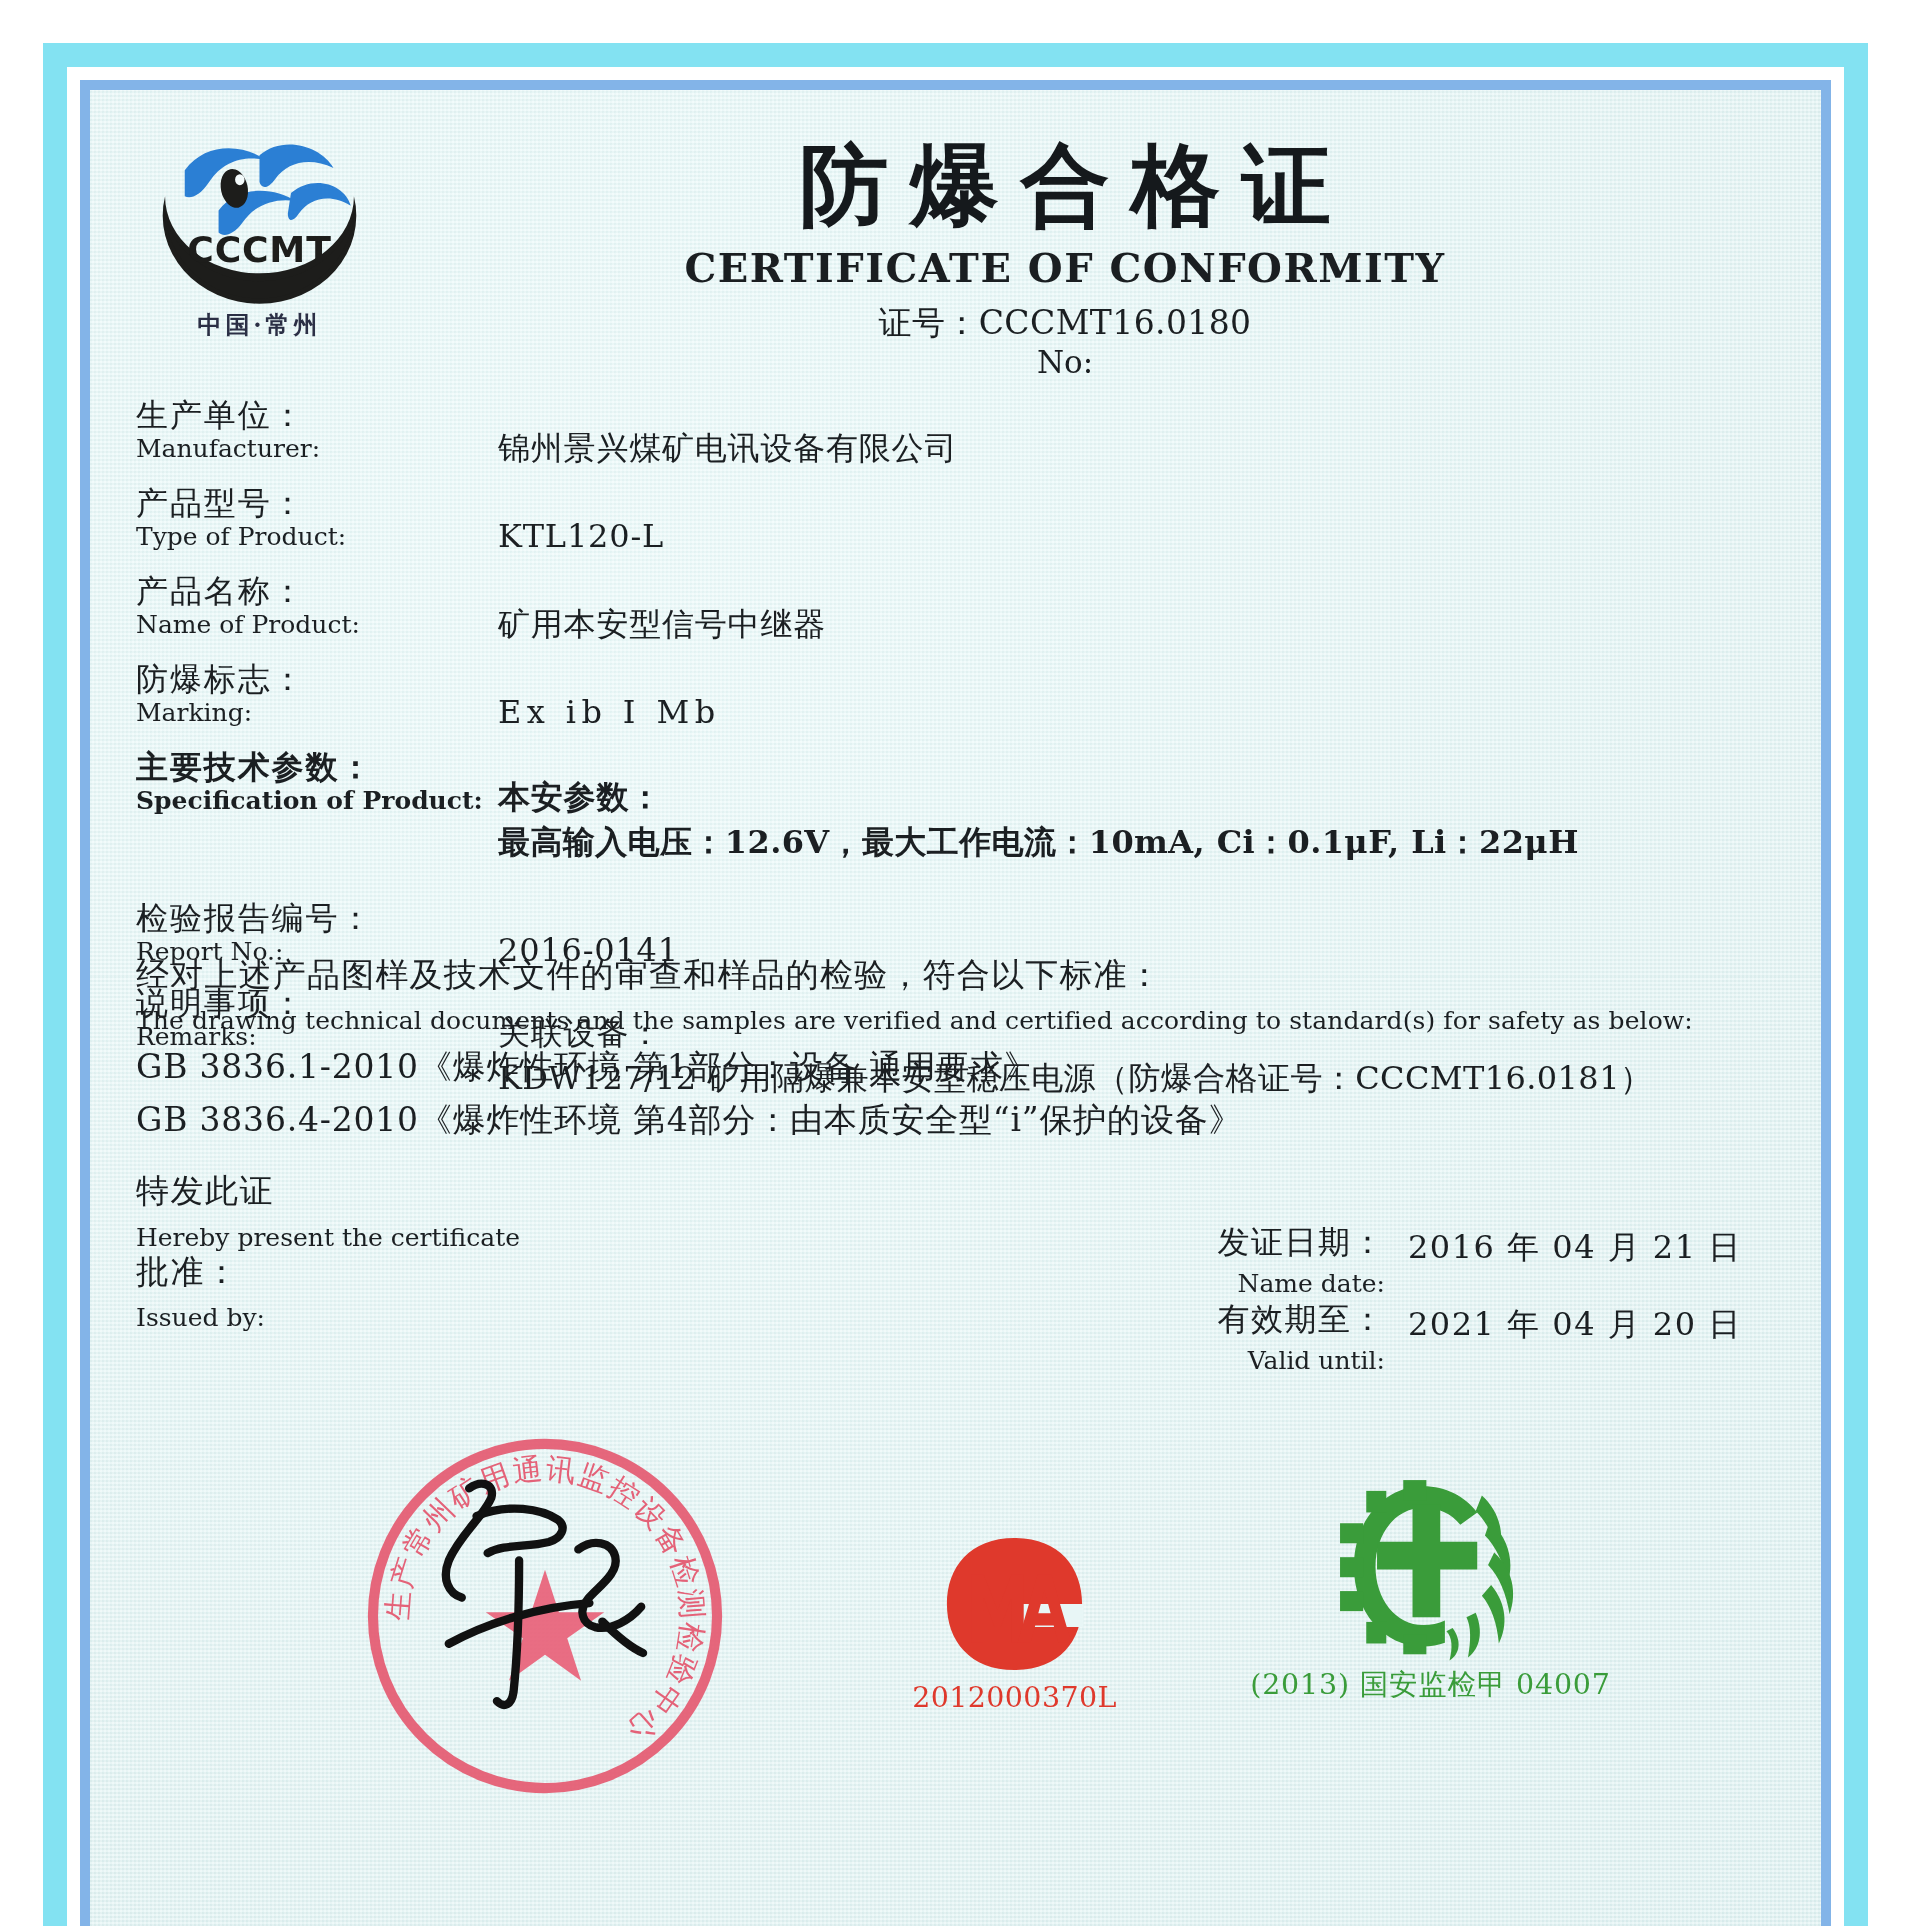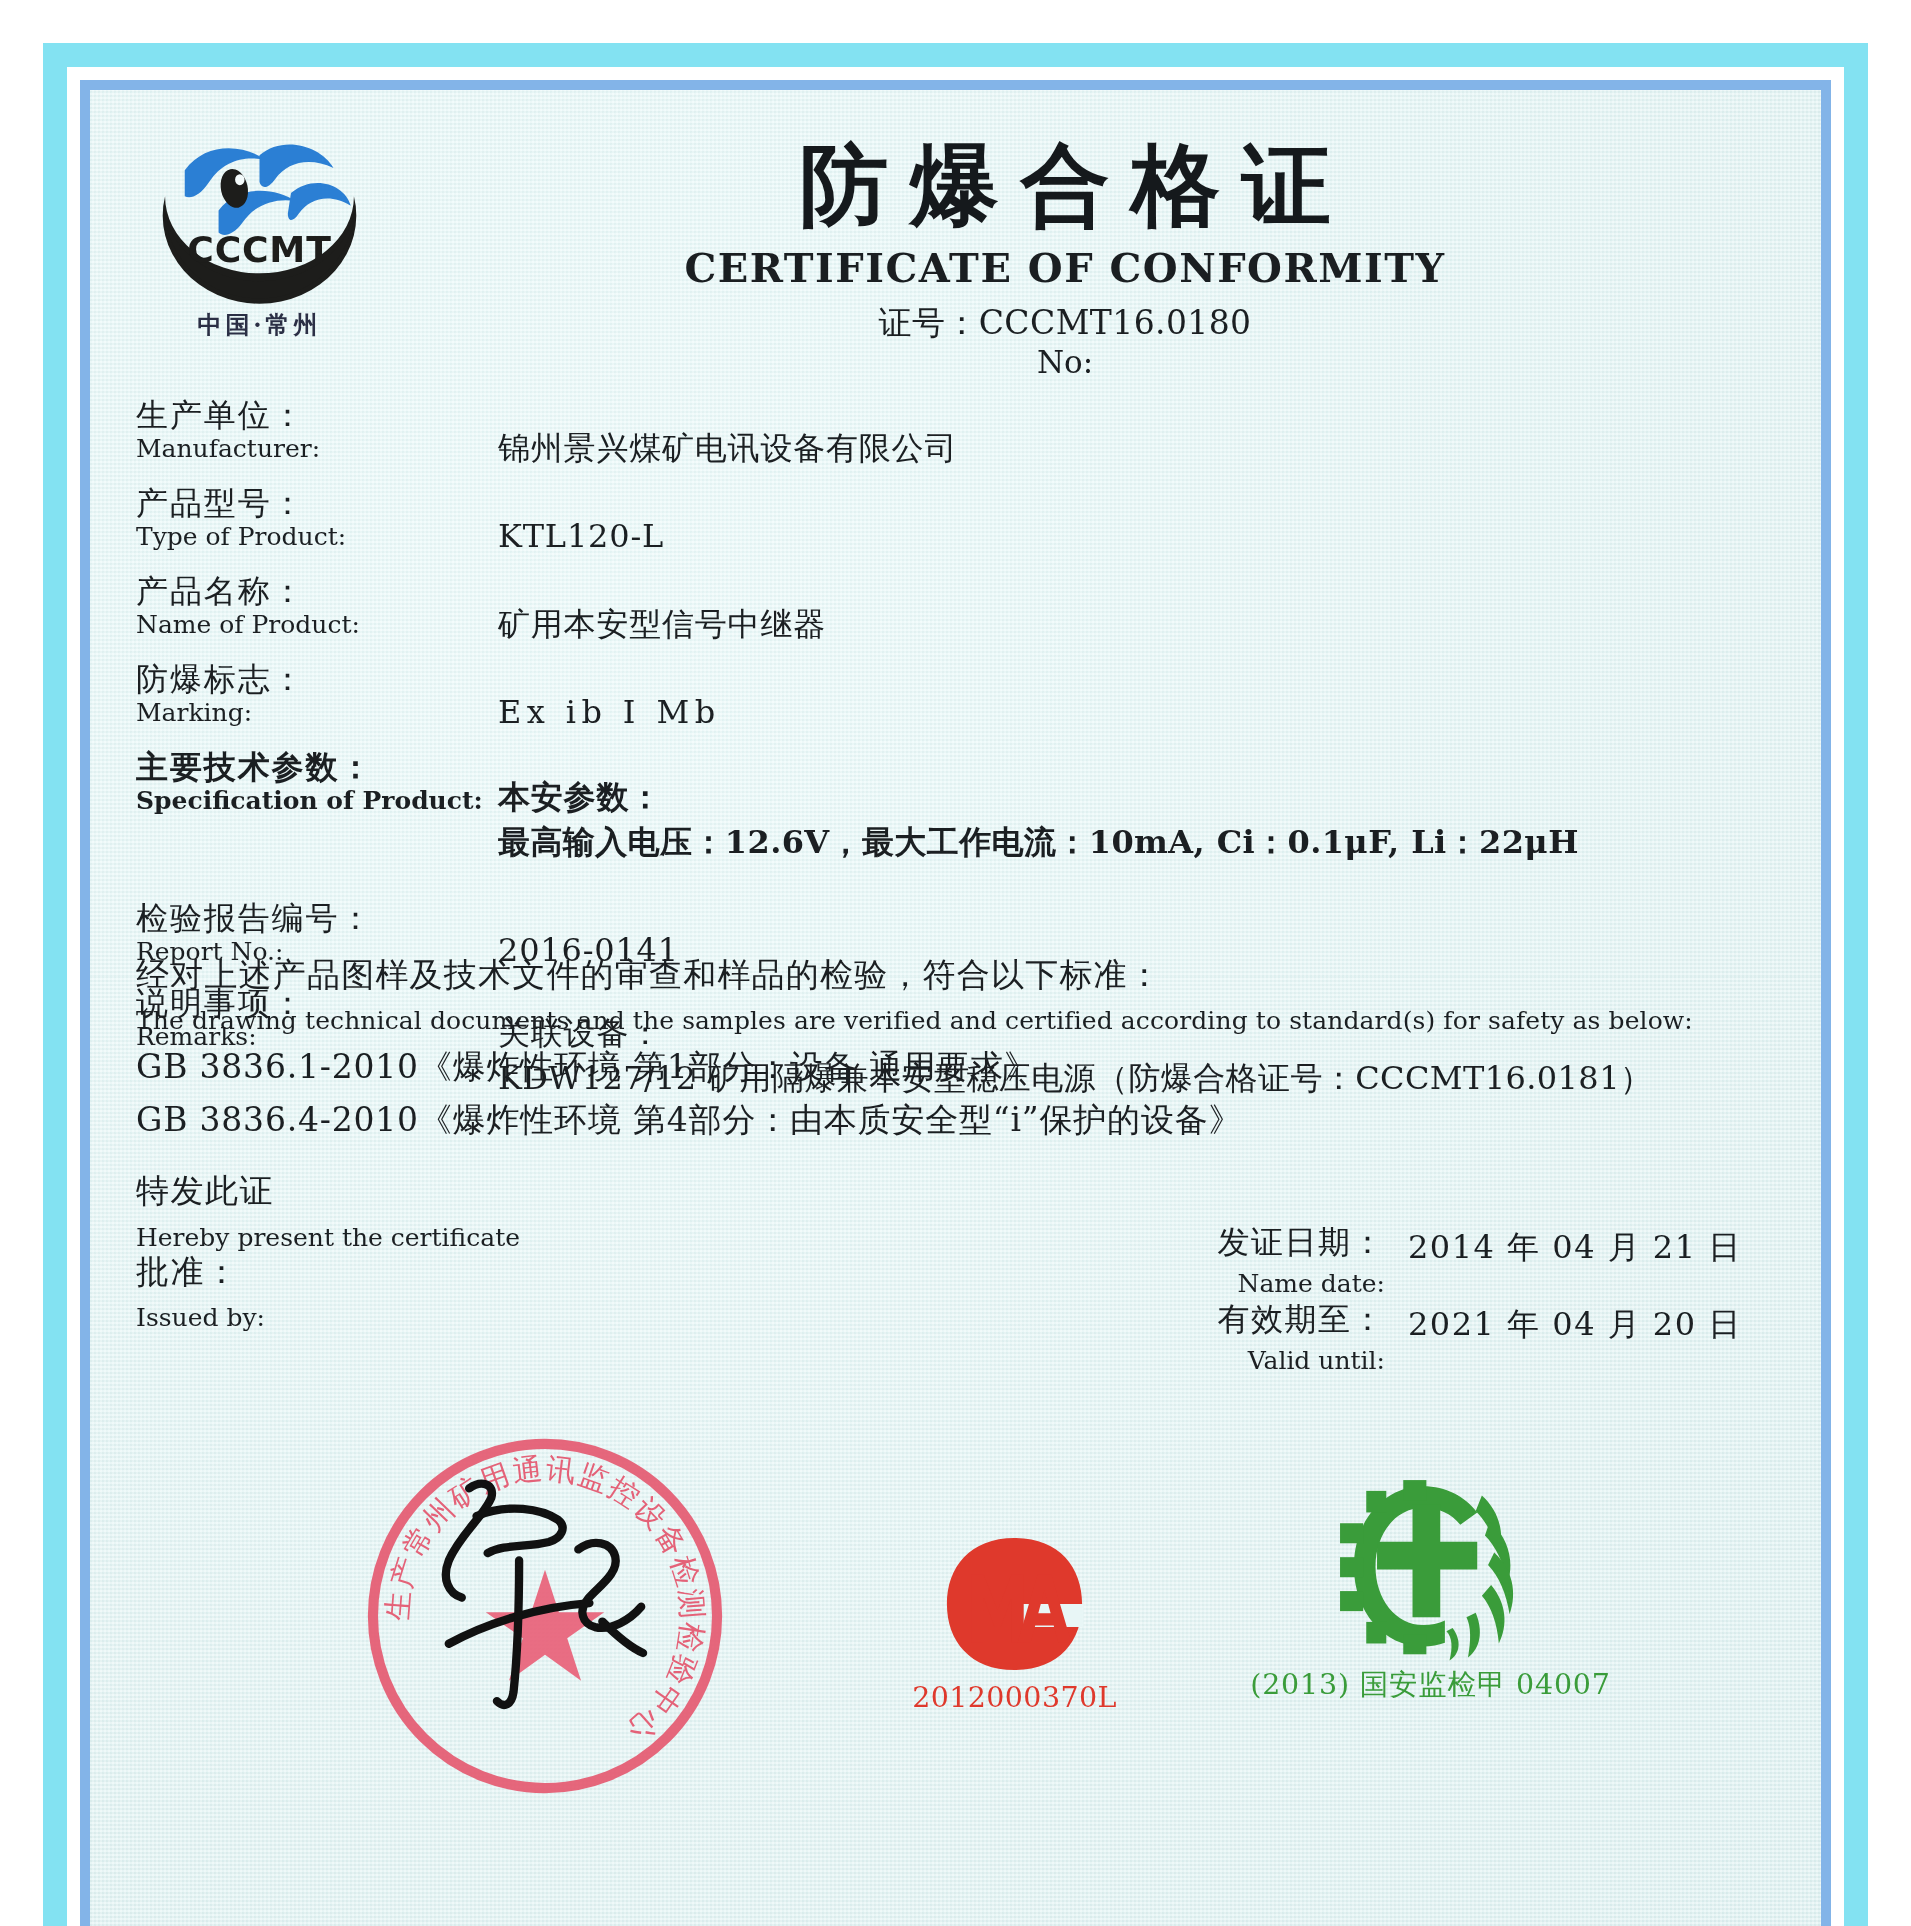--- a/index.html
+++ b/index.html
@@ -250,21 +250,21 @@
         <div class="zh">批准：</div>
         <div class="en">Issued by:</div>
       </div>
 
       <div class="dates">
         <div class="drow">
           <div class="dlbl">
             <div class="zh">发证日期：</div>
             <span class="en">Name date:</span>
           </div>
-          <div class="dval">2014 年 04 月 21 日</div>
+          <div class="dval">2016 年 04 月 21 日</div>
         </div>
         <div class="drow">
           <div class="dlbl">
             <div class="zh">有效期至：</div>
             <span class="en">Valid until:</span>
           </div>
           <div class="dval">2021 年 04 月 20 日</div>
         </div>
       </div>
 

